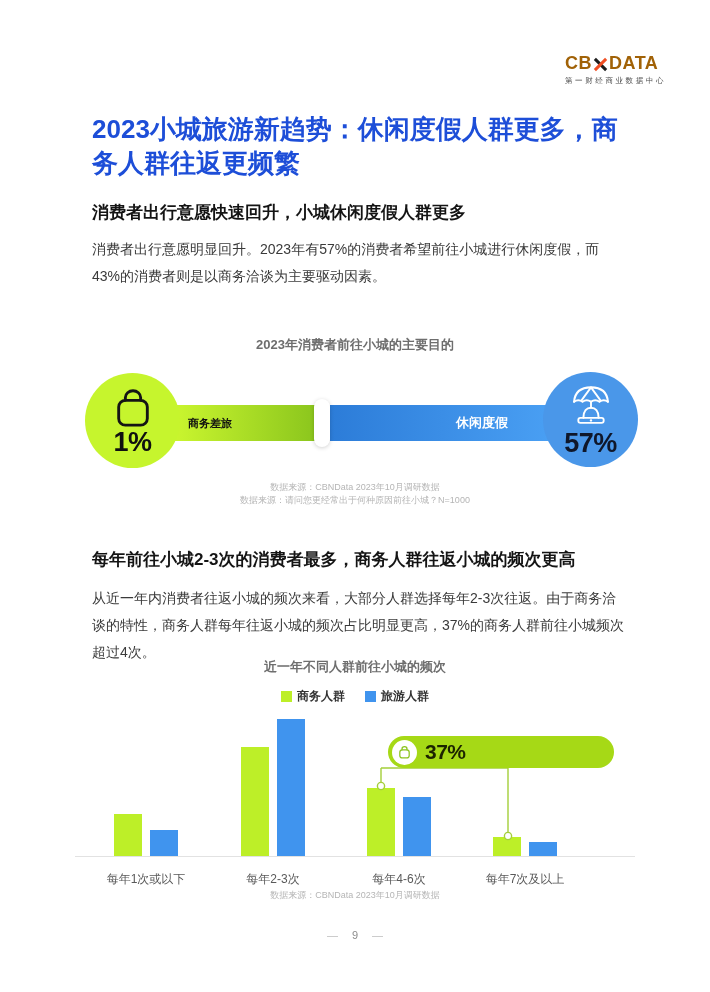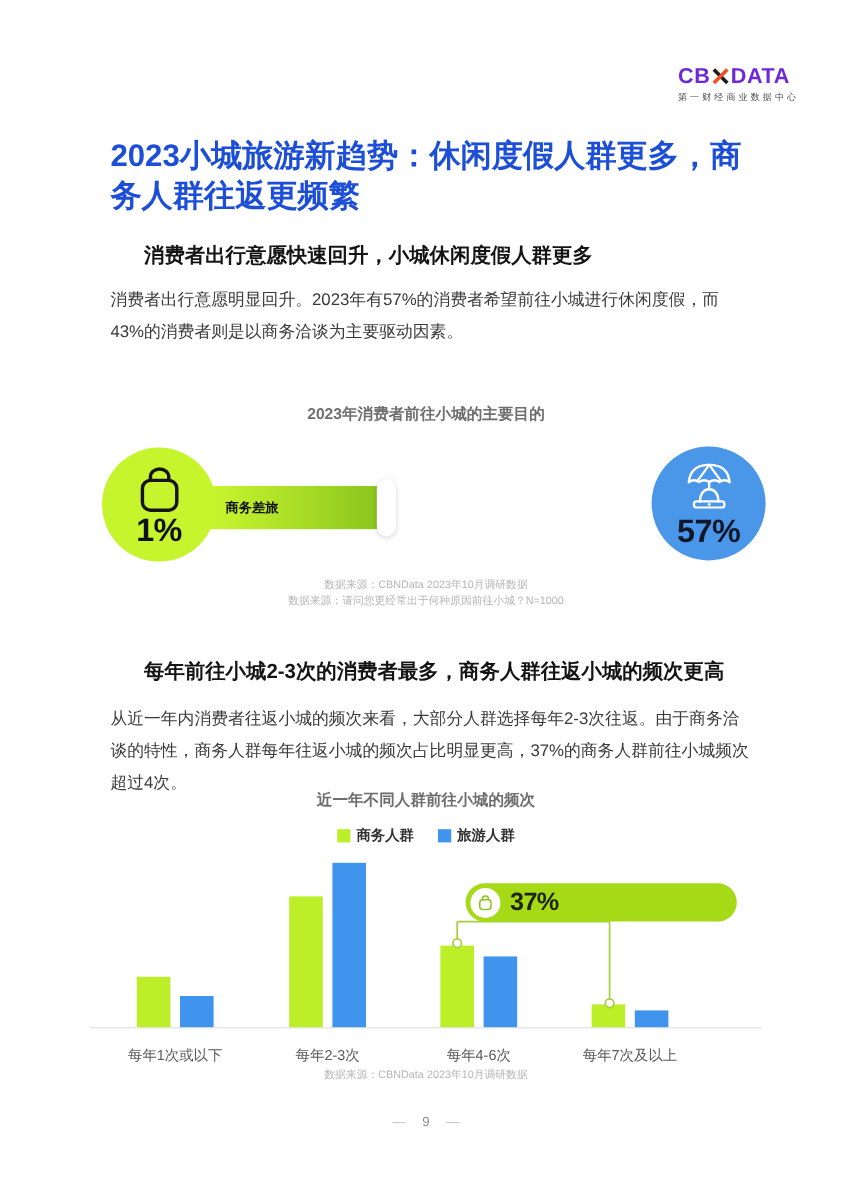--- a/index.html
+++ b/index.html
@@ -2,27 +2,27 @@
 <html><head>
 <meta charset="utf-8">
 <style>
   * { margin:0; padding:0; box-sizing:border-box; }
   html,body { background:#ffffff; }
   body { font-family:"Liberation Sans","DejaVu Sans",sans-serif; }
   .page { position:relative; width:710px; height:992px; background:#fff; overflow:hidden; }
 
   
   .logo { position:absolute; top:54px; right:44px; text-align:left; }
-  .logo-row { display:flex; align-items:center; font-weight:800; font-size:18px; letter-spacing:.5px; color:#6d28d9; line-height:1; }
+  .logo-row { display:flex; align-items:flex-end; font-weight:800; font-size:18px; letter-spacing:.5px; color:#a16207; line-height:1; }
   .logo-x { width:15px; height:15px; margin:0 1px; display:block; }
   .logo-sub { margin-top:4px; font-size:7.5px; letter-spacing:2.6px; color:#4c4c4c; white-space:nowrap; }
 
   
   .page-title { position:absolute; left:92px; top:112px; width:534px; font-size:26px; line-height:34px; font-weight:800; color:#1d4ed8; }
-  .sec-heading { position:absolute; left:92px; width:534px; font-size:17px; font-weight:800; color:#141414;margin-left:28px; }
+  .sec-heading { position:absolute; left:92px; width:534px; font-size:17px; font-weight:800; color:#141414; }
   .h1 { top:201px; } .h2 { top:548px; }
   .sec-body { position:absolute; left:92px; width:534px; font-size:14px; line-height:27px; color:#3a3a3a; }
   .b1 { top:236px; } .b2 { top:585px; }
 
   
   .chart1 { position:absolute; left:0; top:330px; width:710px; height:150px; }
   .c-title { position:absolute; left:0; top:6px; width:100%; text-align:center; font-size:13px; font-weight:600; color:#6e6e6e; }
   .c1-bar-green { position:absolute; left:170px; top:75px; width:148px; height:36px;
       background:linear-gradient(90deg,#ccf72f,#8ac51d); display:flex; align-items:center; }
   .c1-bar-green span { margin-left:18px; font-size:11px; font-weight:700; color:#101010; }
@@ -78,20 +78,23 @@
   <h1 class="page-title">2023小城旅游新趋势：休闲度假人群更多，商务人群往返更频繁</h1>
 
   <h2 class="sec-heading h1">消费者出行意愿快速回升，小城休闲度假人群更多</h2>
   <p class="sec-body b1">消费者出行意愿明显回升。2023年有57%的消费者希望前往小城进行休闲度假，而43%的消费者则是以商务洽谈为主要驱动因素。</p>
 
   <div class="chart1">
     <div class="c-title">2023年消费者前往小城的主要目的</div>
 
     <div class="c1-bar-green">
       <span>商务差旅</span>
+    </div>
+    <div class="c1-bar-blue">
+      <span>休闲度假</span>
     </div>
     <div class="c1-divider"></div>
 
     <div class="c1-circle green">
       <svg width="46" height="42" viewBox="0 0 48 44" fill="none">
         <path d="M16 15 v-3 a8 7 0 0 1 16 0 v3" stroke="#141414" stroke-width="3" stroke-linecap="round"></path>
         <rect x="9" y="15" width="30" height="26" rx="7" stroke="#141414" stroke-width="3"></rect>
       </svg>
       <div class="c1-pct">1%</div>
     </div>

